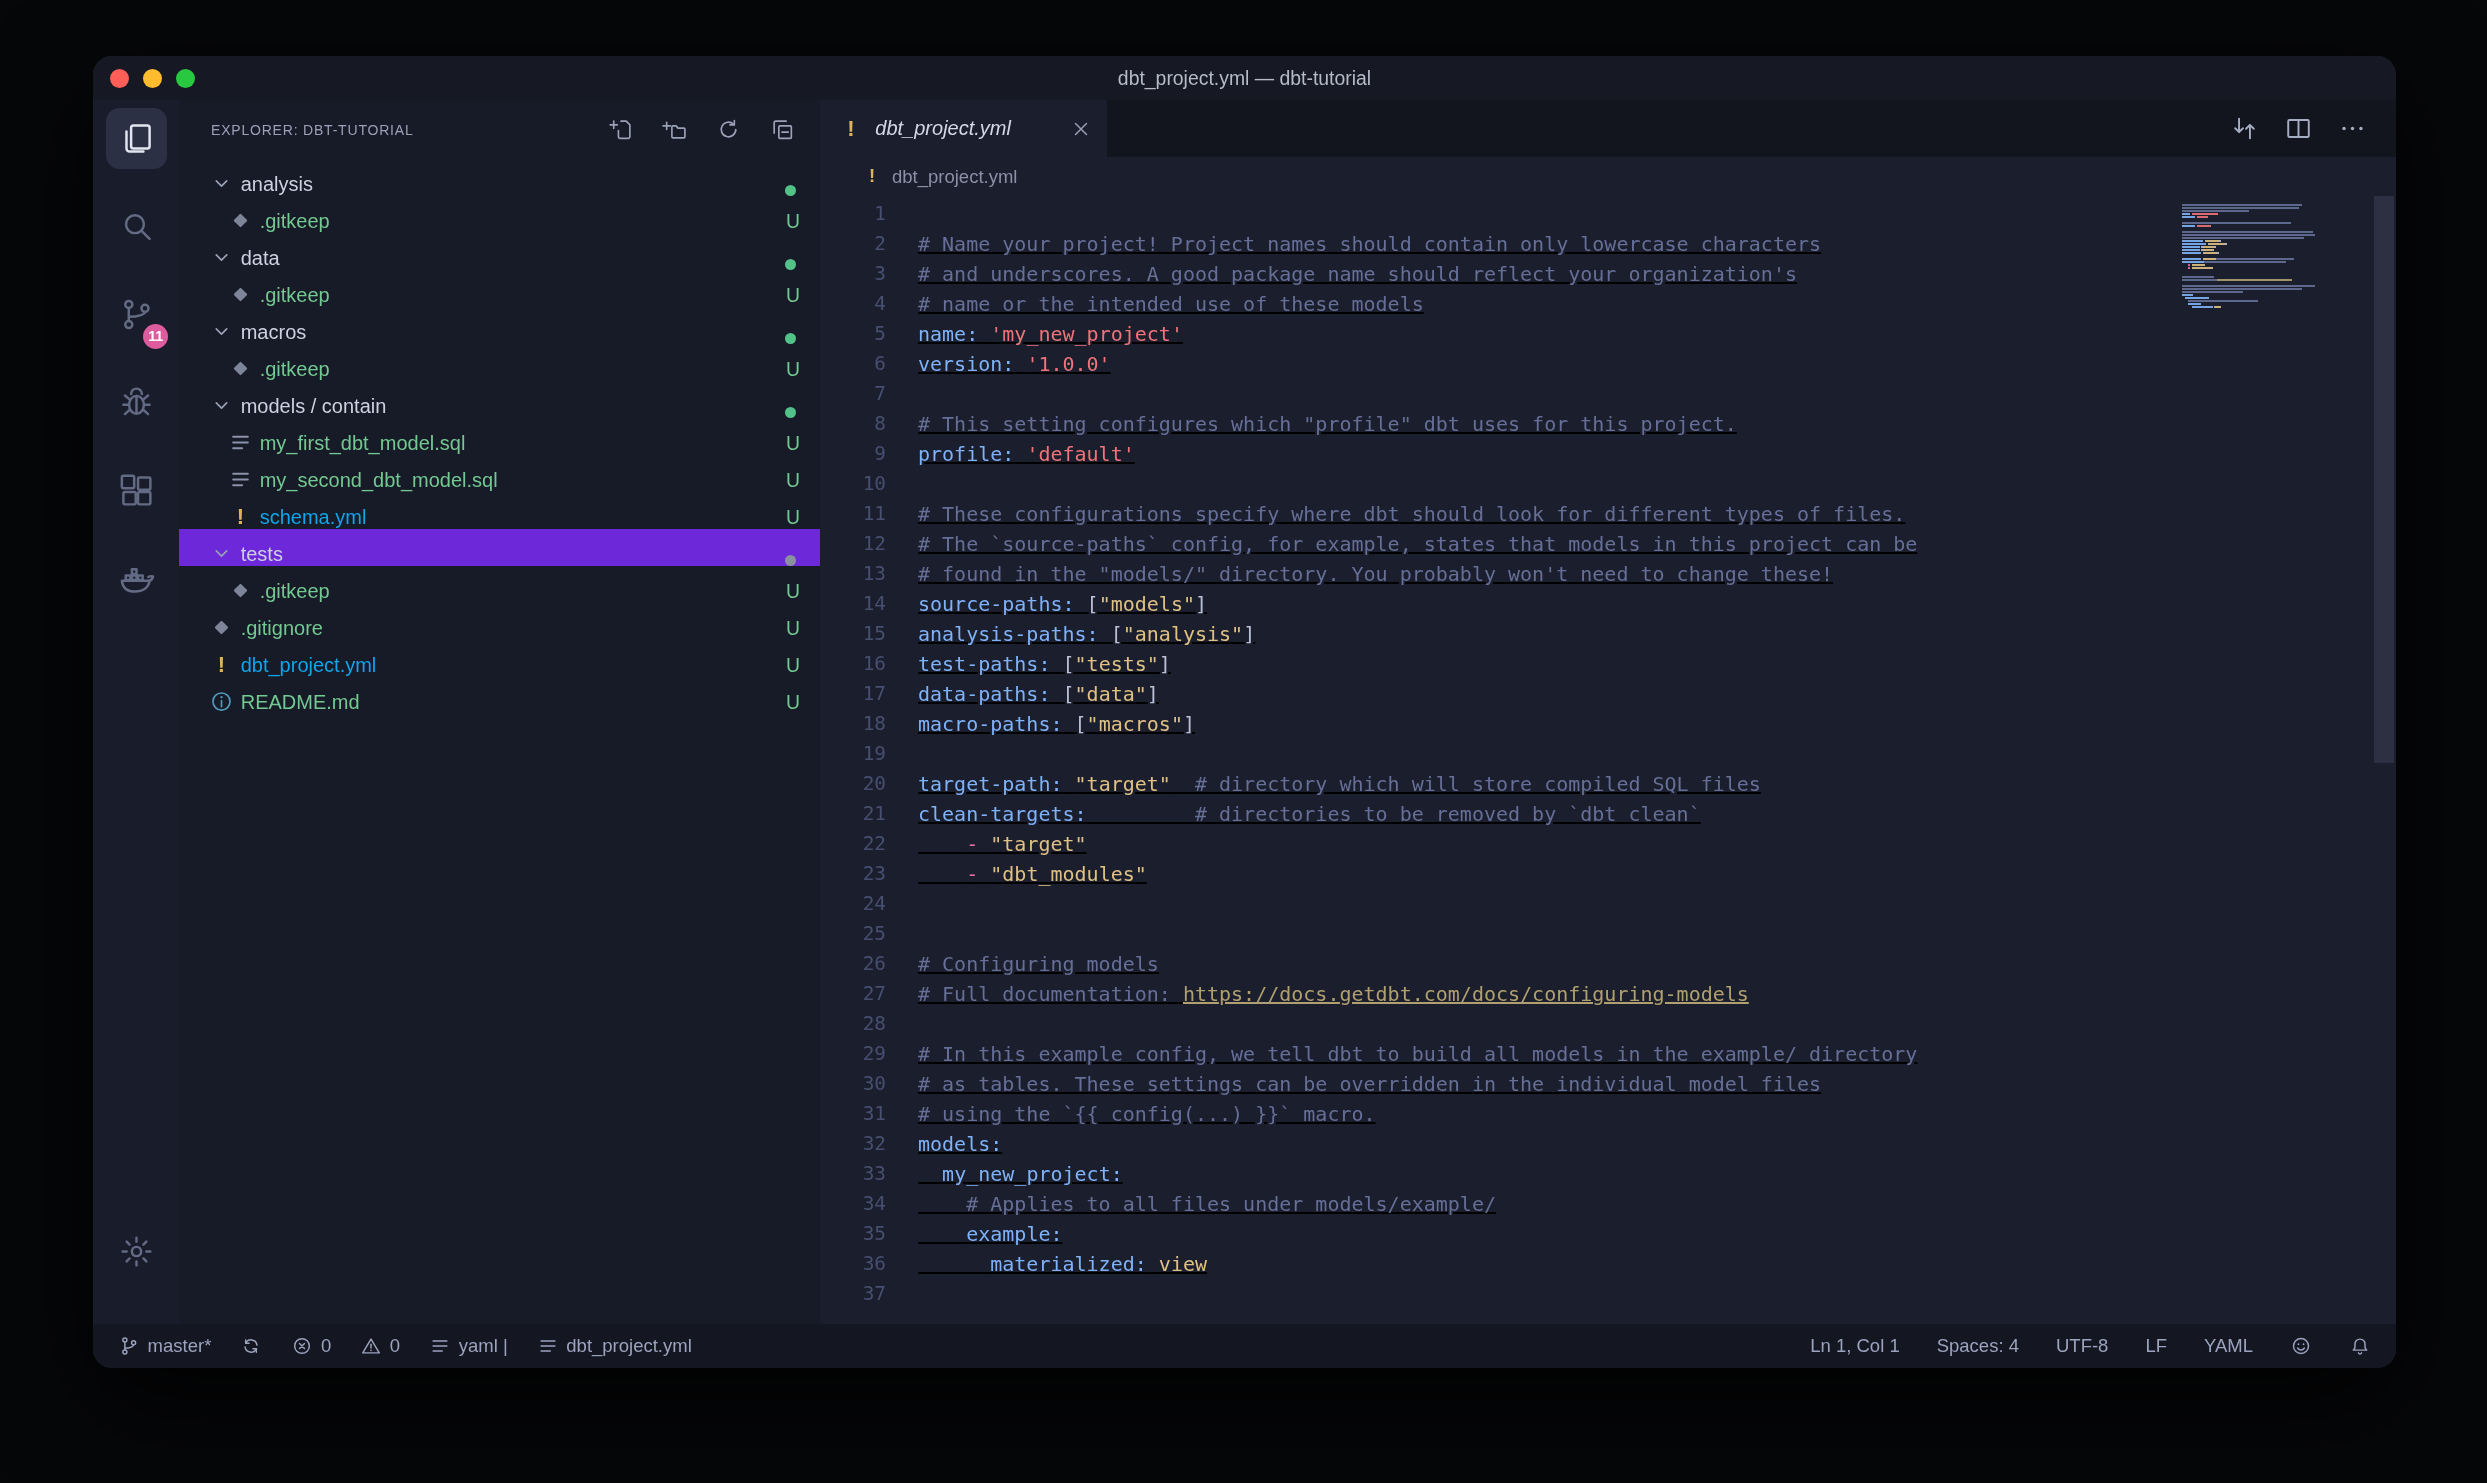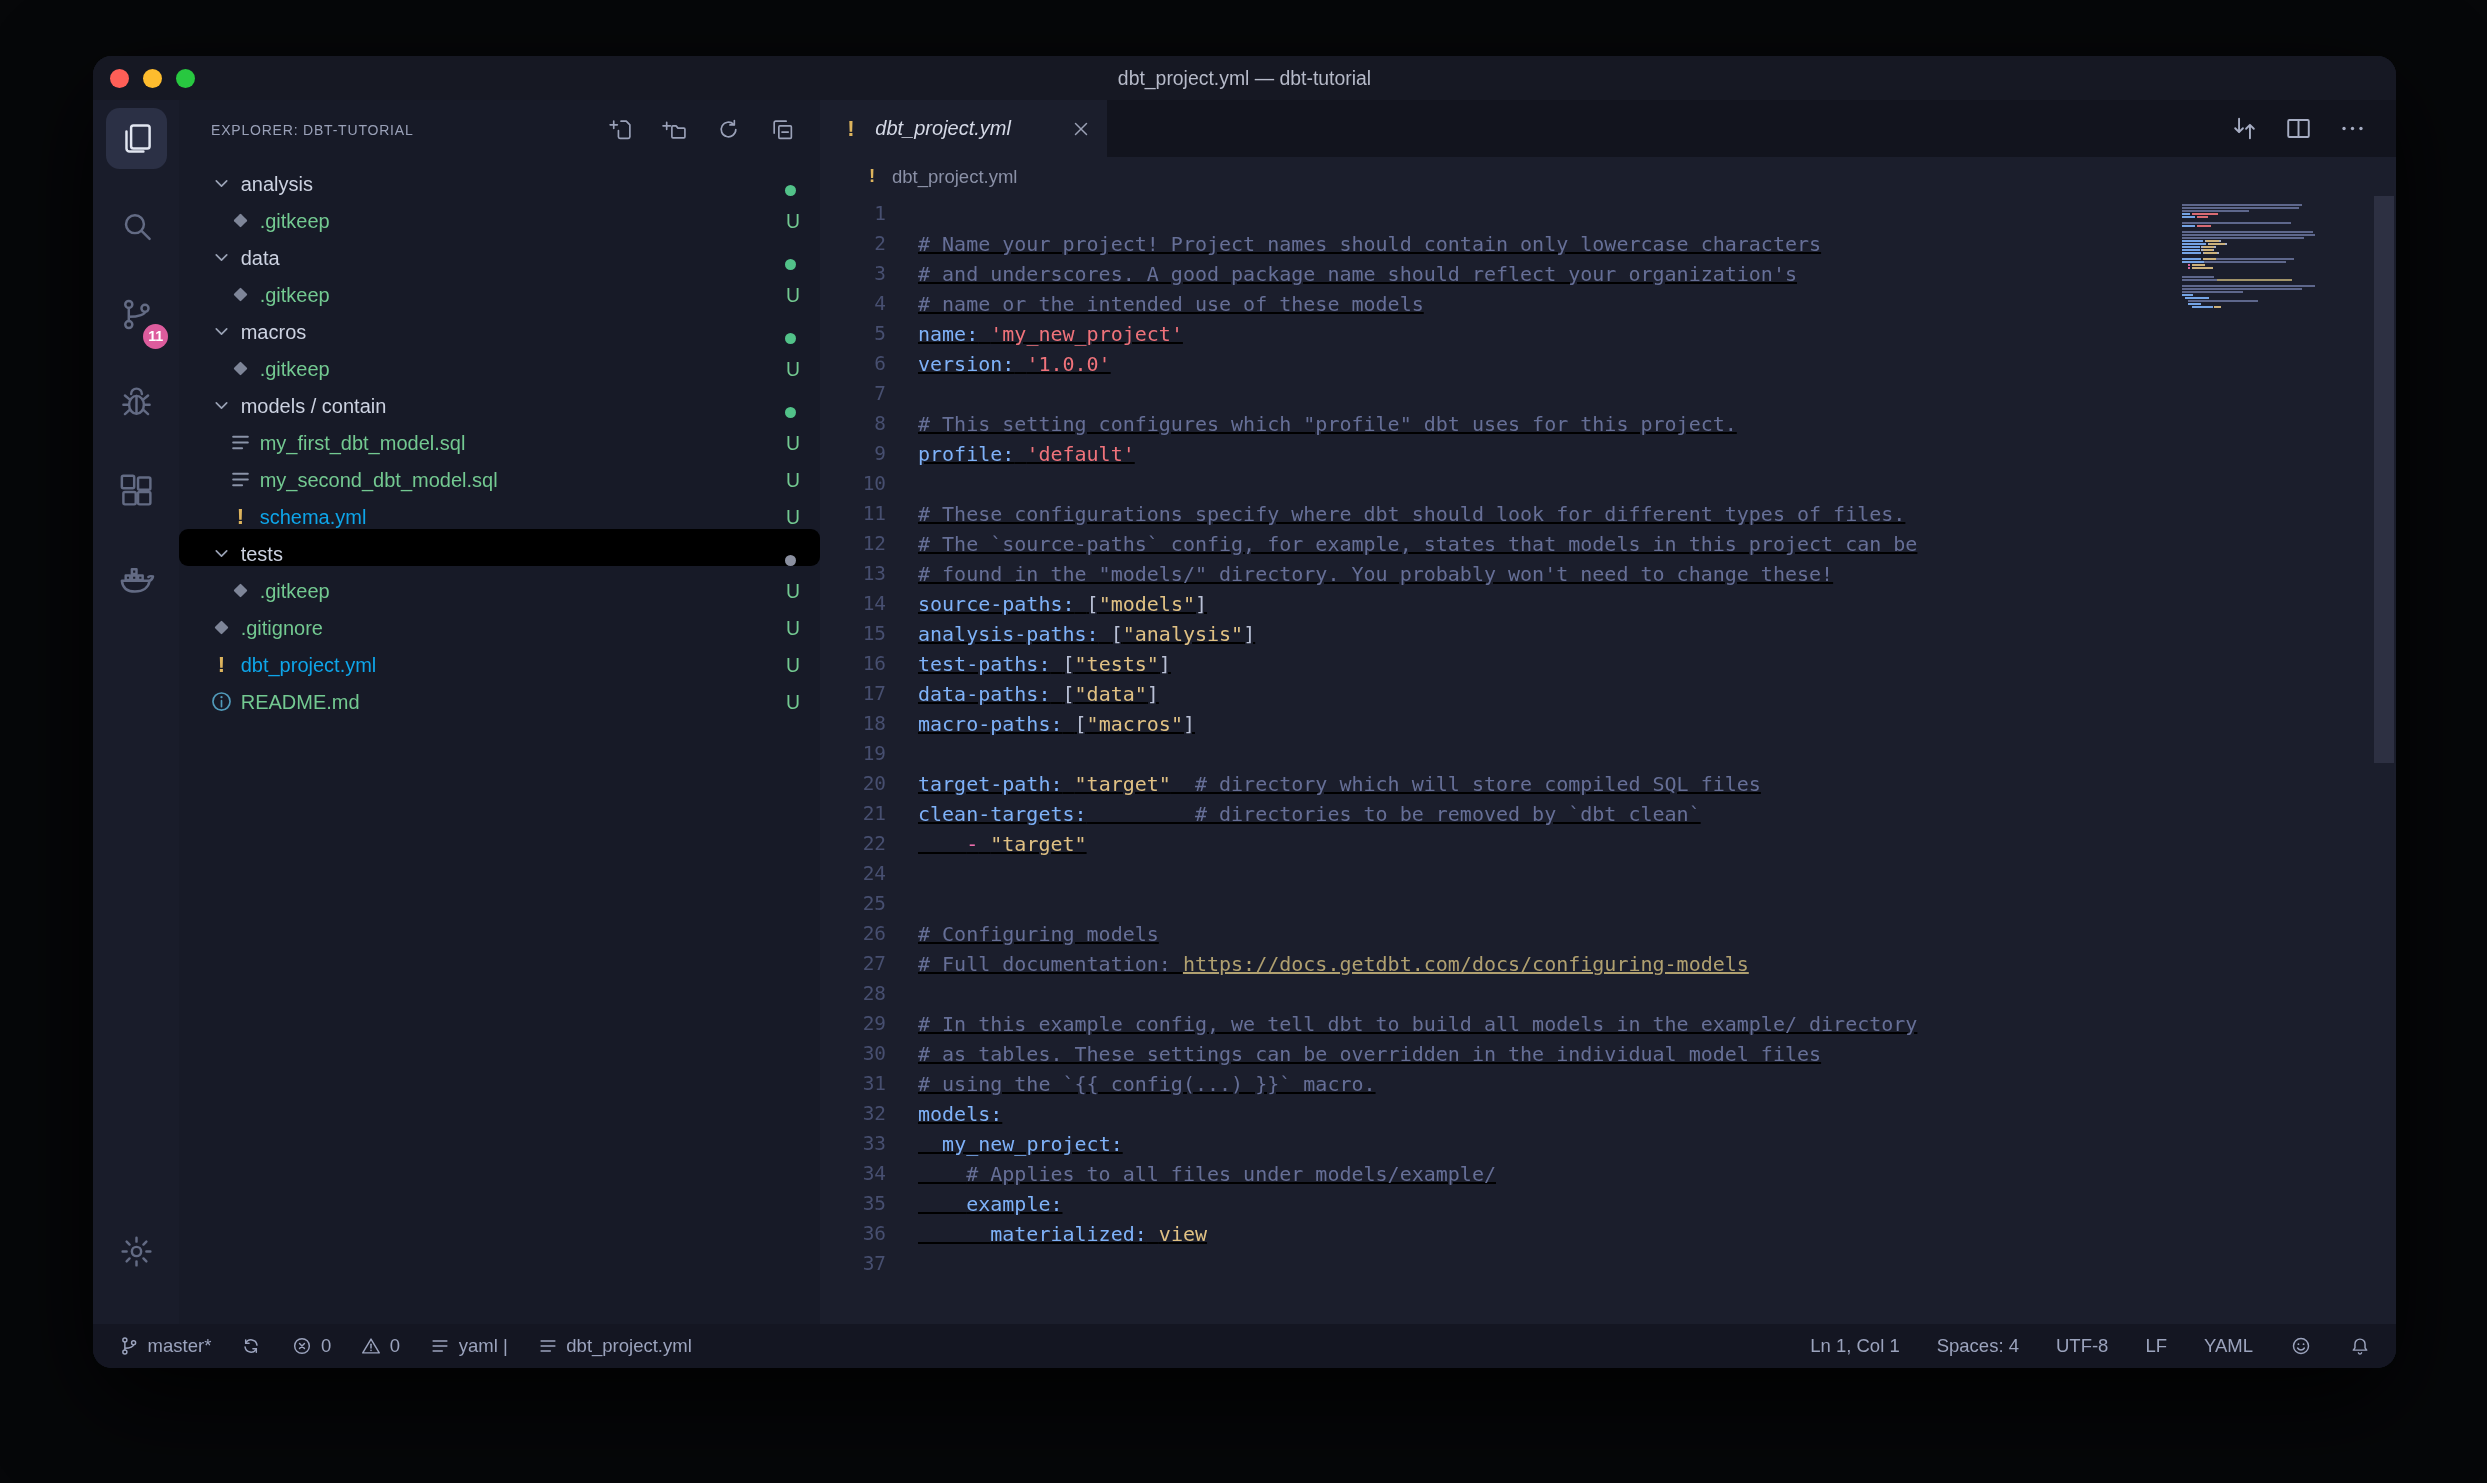--- a/index.html
+++ b/index.html
@@ -25,21 +25,21 @@
   .act-badge{position:absolute;right:-1.7px;bottom:-3.4px;min-width:25px;height:25px;border-radius:12.6px;background:#dd5c9d;color:#fff;font-size:14.3px;line-height:25px;text-align:center;font-weight:700;}
   svg{display:block;width:100%;height:100%;}
   
   .sidebar{width:641px;background:#171a27;display:flex;flex-direction:column;flex:0 0 auto;}
   .sidebar-header{height:59px;display:flex;align-items:center;padding:0 25px 0 32px;color:#9aa1b8;font-size:14px;letter-spacing:0.8px;flex:0 0 auto;}
   .sidebar-actions{margin-left:auto;display:flex;gap:29px;color:#9aa1b8;}
   .sb-action{width:25px;height:25px;cursor:pointer;}
   .tree{flex:1;overflow:hidden;}
   .tree-row{height:37px;display:flex;align-items:flex-end;position:relative;font-size:20px;color:#ccd2e1;padding-left:30px;cursor:pointer;}
   .tree-row.level1{padding-left:49px;}
-  .tree-row.selected{background:#000000;border-radius:9px;}
+  .tree-row.selected{background:#6d28d9;}
   .tree-icon{width:25px;height:25px;margin-right:6.7px;display:flex;align-items:center;justify-content:center;flex:0 0 auto;}
   .chevron{color:#9aa2b5;}
   .ficon.git{color:#7e8598;} .ficon.sql{color:#8a93a8;} .ficon.md{color:#519aba;}
   .bang{color:#ddb45d;font-weight:700;font-style:normal;font-size:22px;line-height:1;}
   .lbl-green{color:#73c991;} .lbl-yellow{color:#0ea5e9;}
   .tree-badge{position:absolute;right:20px;color:#73c991;font-size:19.4px;}
   .tree-dot{position:absolute;right:23.6px;width:11px;height:11px;border-radius:50%;}
   .tree-dot.green{background:#52c289;} .tree-dot.gray{background:#8b90a0;}
   
   .editor{flex:1;display:flex;flex-direction:column;background:#1b1e2c;min-width:0;}
@@ -458,20 +458,24 @@
               </div>
               <div class="code-line">
                 <span class="gutter">21</span>
                 <span class="ltext"><span class="tk-k">clean-targets:</span><span class="tk-c">         # directories to be removed by `dbt clean`</span></span>
               </div>
               <div class="code-line">
                 <span class="gutter">22</span>
                 <span class="ltext"><span class="tk-w">    </span><span class="tk-d">-</span><span class="tk-w"> </span><span class="tk-s2">"target"</span></span>
               </div>
               <div class="code-line">
+                <span class="gutter">23</span>
+                <span class="ltext"><span class="tk-w">    </span><span class="tk-d">-</span><span class="tk-w"> </span><span class="tk-s2">"dbt_modules"</span></span>
+              </div>
+              <div class="code-line">
                 <span class="gutter">24</span>
                 <span class="ltext"></span>
               </div>
               <div class="code-line">
                 <span class="gutter">25</span>
                 <span class="ltext"></span>
               </div>
               <div class="code-line">
                 <span class="gutter">26</span>
                 <span class="ltext"><span class="tk-c"># Configuring models</span></span>

